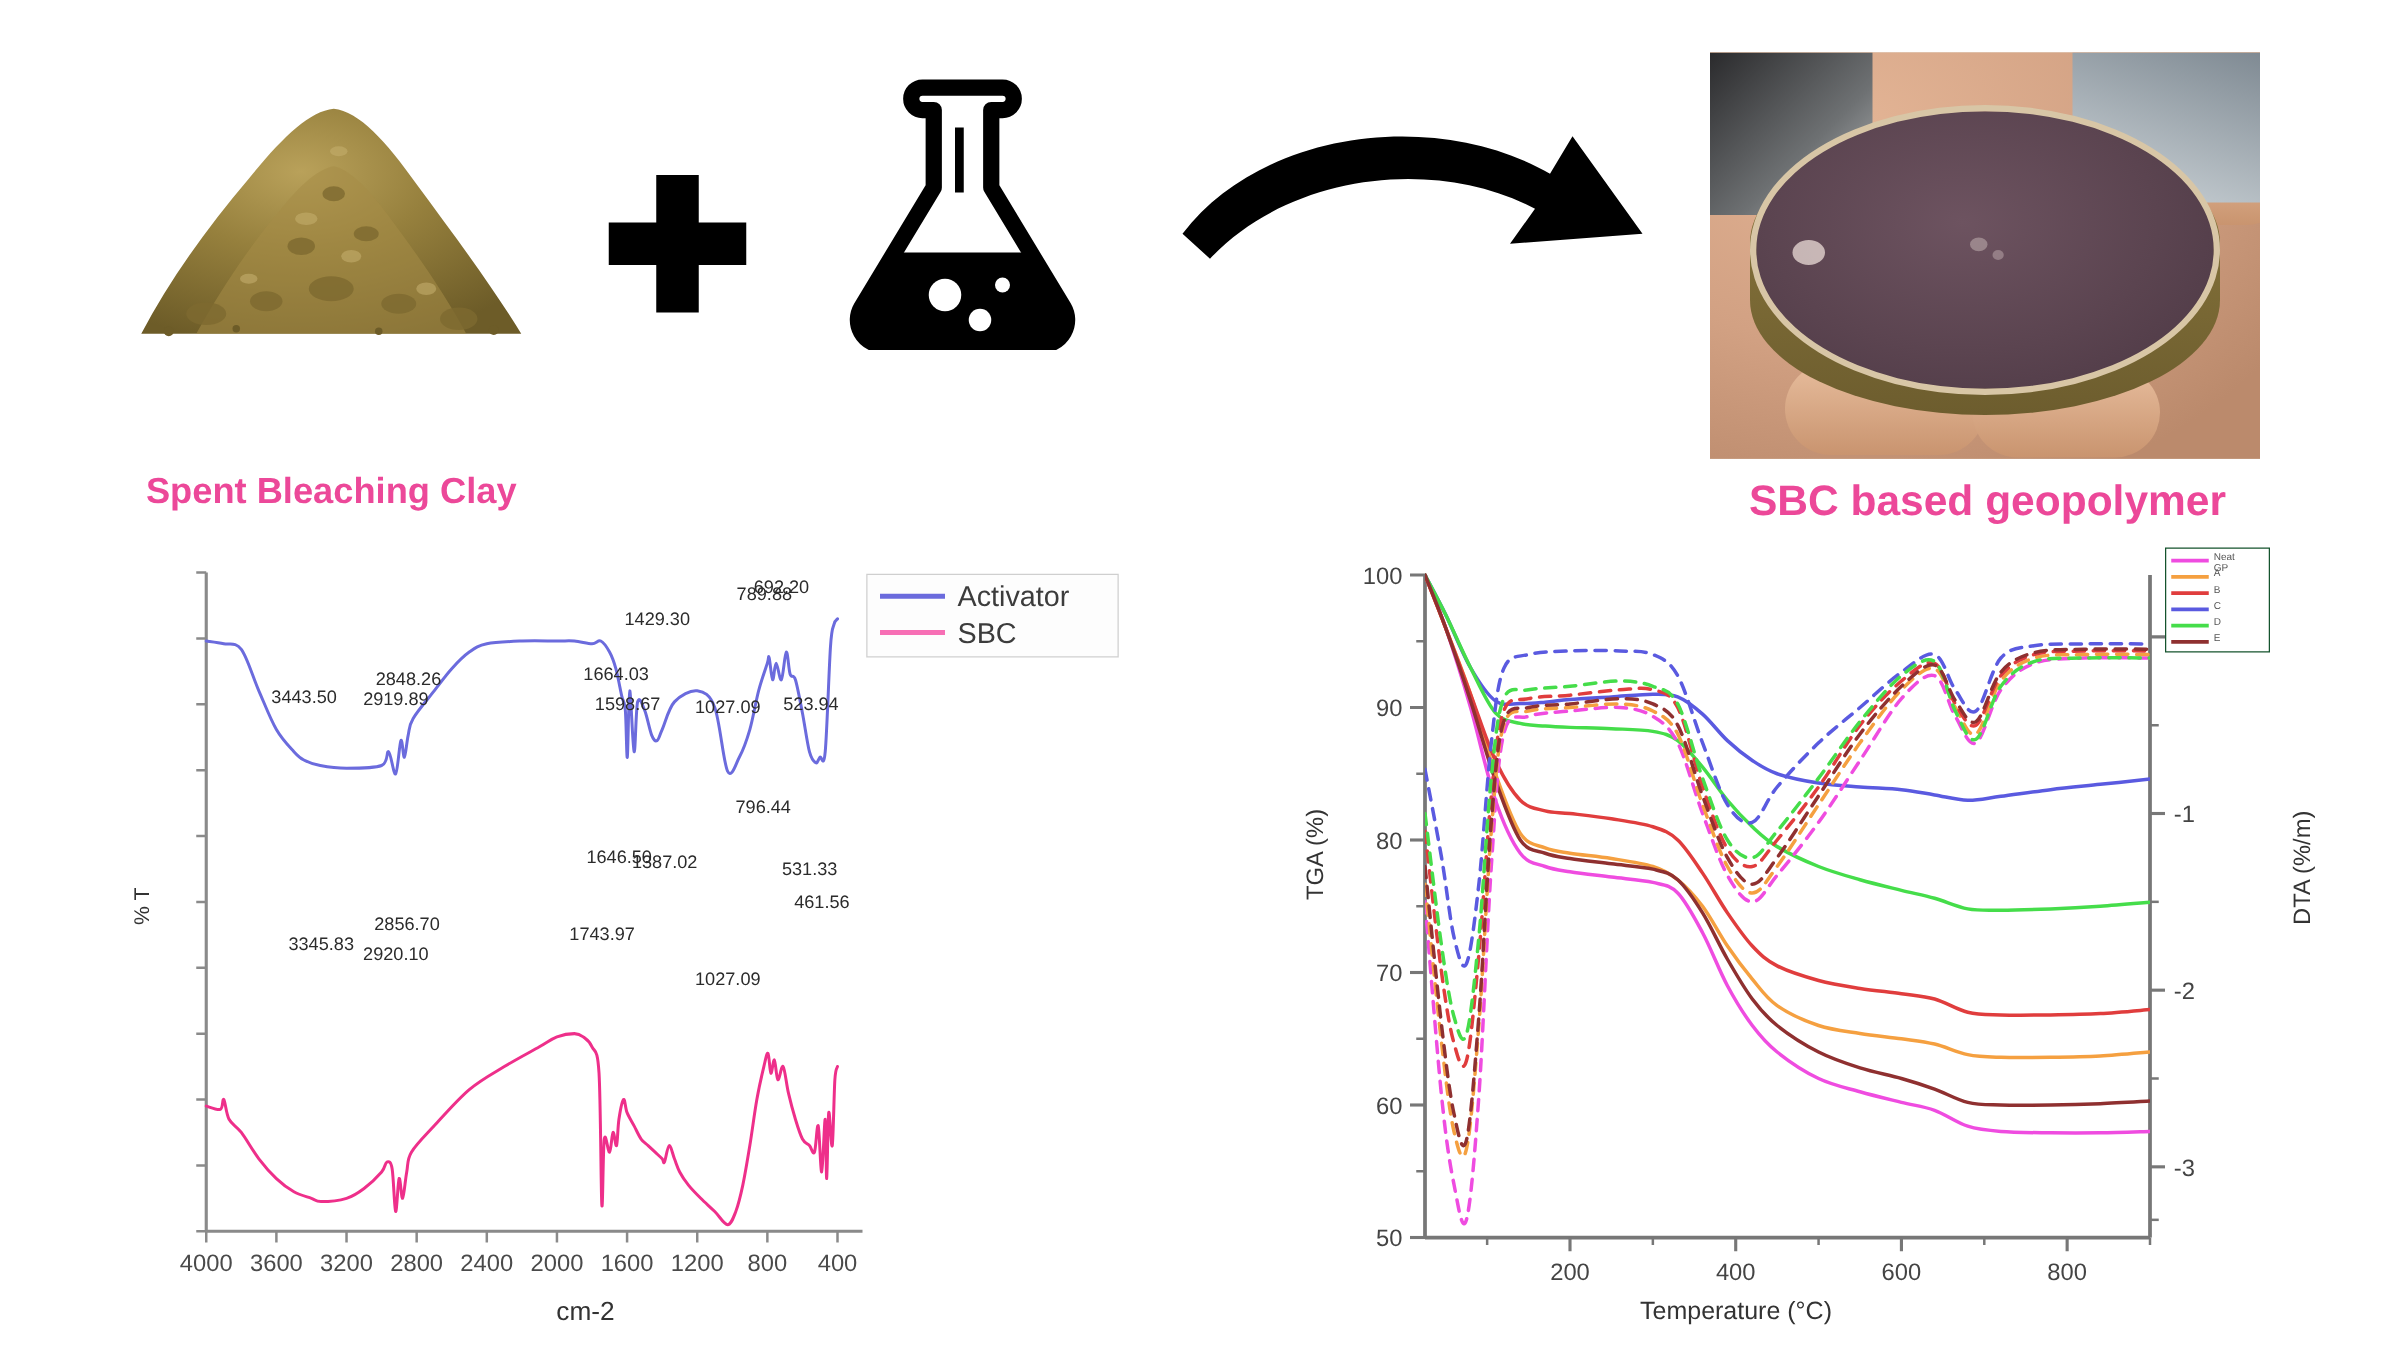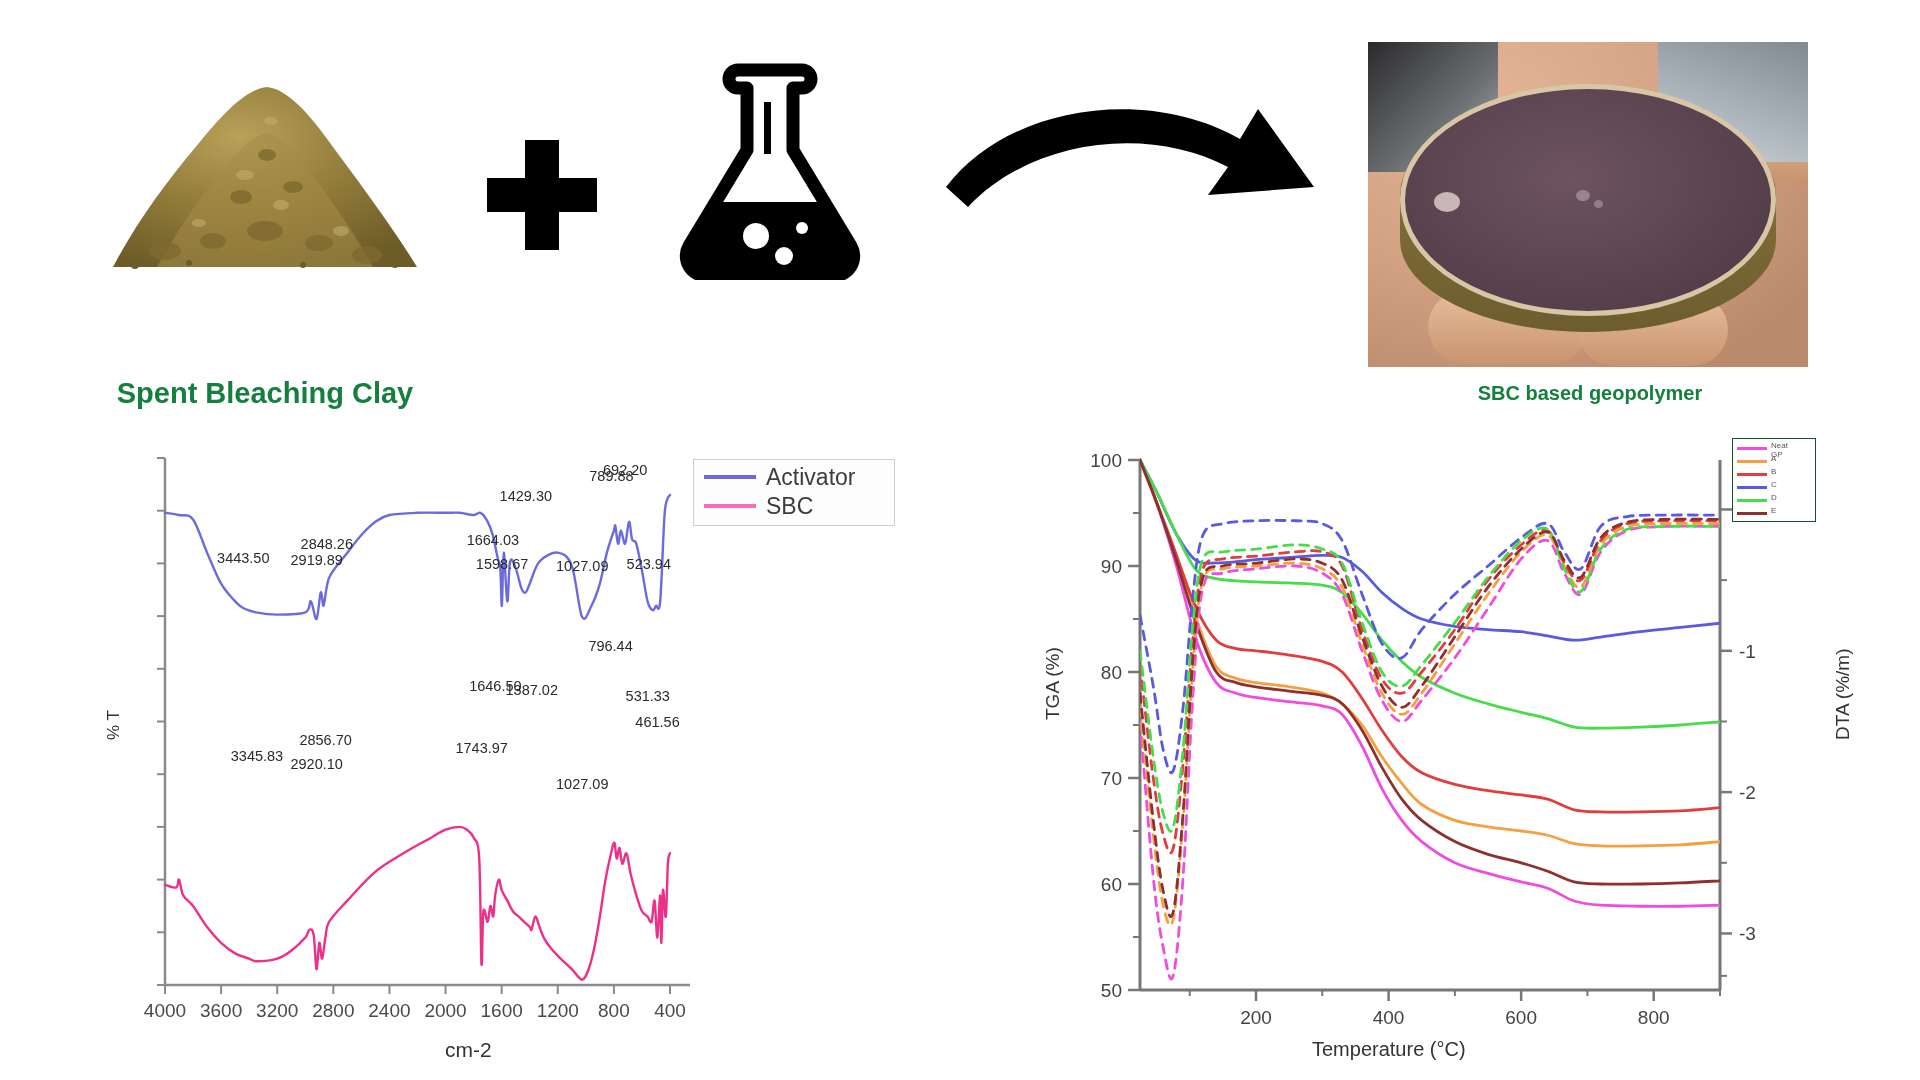--- a/index.html
+++ b/index.html
@@ -2,21 +2,21 @@
 <html><head>
 <meta charset="utf-8">
 <style>
   html,body{margin:0;padding:0;background:#fff;}
   body{width:1920px;height:1080px;position:relative;overflow:hidden;
        font-family:"Liberation Sans",sans-serif;}
 
   
   #process-row{position:absolute;left:0;top:0;width:1920px;height:420px;}
 
-  .proc-label{position:absolute;text-align:center;font-weight:bold;color:#15803d;
+  .proc-label{position:absolute;text-align:center;font-weight:bold;color:#ec4899;
               white-space:nowrap;}
 
   
   #clay-photo{position:absolute;left:95px;top:55px;width:340px;height:220px;}
   .pile{position:absolute;left:0;bottom:0;width:100%;height:100%;}
 
   
   #plus-sign{position:absolute;left:487px;top:140px;width:110px;height:110px;}
   #plus-sign:before,#plus-sign:after{content:"";position:absolute;background:#000;}
   #plus-sign:before{left:0;top:38px;width:110px;height:34px;}
@@ -140,21 +140,21 @@
     <div class="bg-left"></div>
     <div class="bg-right"></div>
     <div class="disc-side"></div>
     <div class="disc-top"></div>
     <div class="speck" style="left:66px;top:150px;width:26px;height:20px;"></div>
     <div class="speck" style="left:208px;top:148px;width:14px;height:11px;opacity:.5;"></div>
     <div class="speck" style="left:226px;top:158px;width:9px;height:8px;opacity:.45;"></div>
   </div>
 
   <div class="proc-label" style="left:75px;top:377px;width:380px;font-size:29px;">Spent Bleaching Clay</div>
-  <div class="proc-label" style="left:1360px;top:382px;width:460px;font-size:20px;">SBC based geopolymer</div>
+  <div class="proc-label" style="left:1360px;top:382px;width:460px;font-size:34px;">SBC based geopolymer</div>
 </div>
 
 <div id="ftir-chart">
   <svg id="ftir-svg" width="820" height="640">
       <line x1="55" y1="18" x2="55" y2="545" stroke="#8a8a8a" stroke-width="2.5"></line>
       <line x1="55" y1="545" x2="580" y2="545" stroke="#8a8a8a" stroke-width="2.5"></line>
       <line x1="55" y1="545" x2="55" y2="554" stroke="#8a8a8a" stroke-width="2"></line>
       <text x="55" y="577" text-anchor="middle" font-size="19" fill="#4a4a4a" font-family="&quot;Liberation Sans&quot;,sans-serif">4000</text>
       <line x1="111.11111111111111" y1="545" x2="111.11111111111111" y2="554" stroke="#8a8a8a" stroke-width="2"></line>
       <text x="111.11111111111111" y="577" text-anchor="middle" font-size="19" fill="#4a4a4a" font-family="&quot;Liberation Sans&quot;,sans-serif">3600</text>

